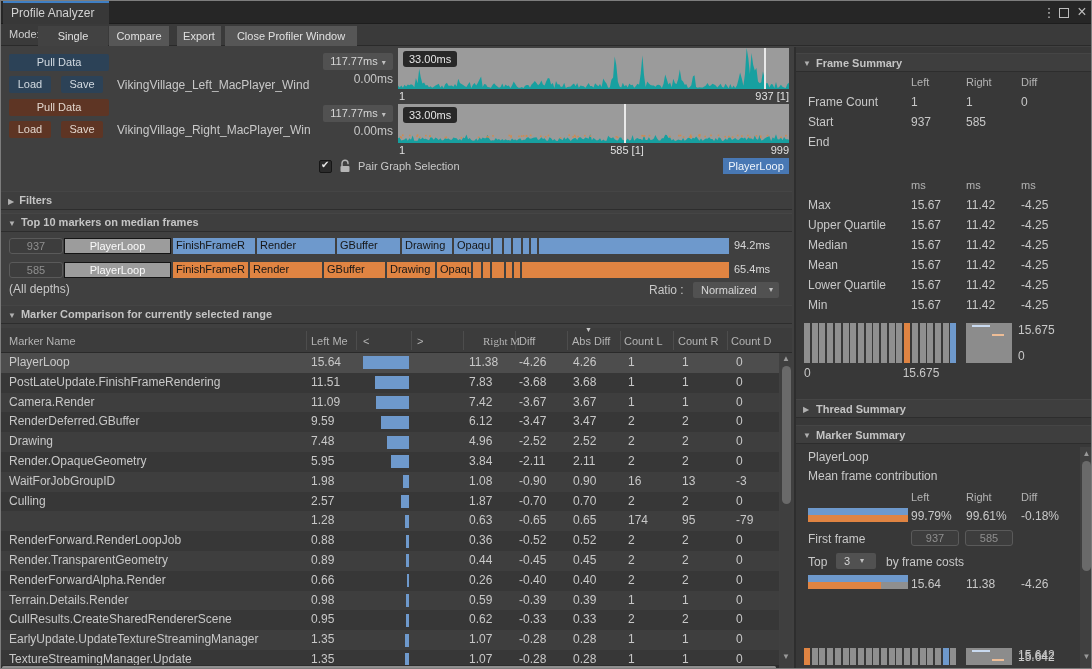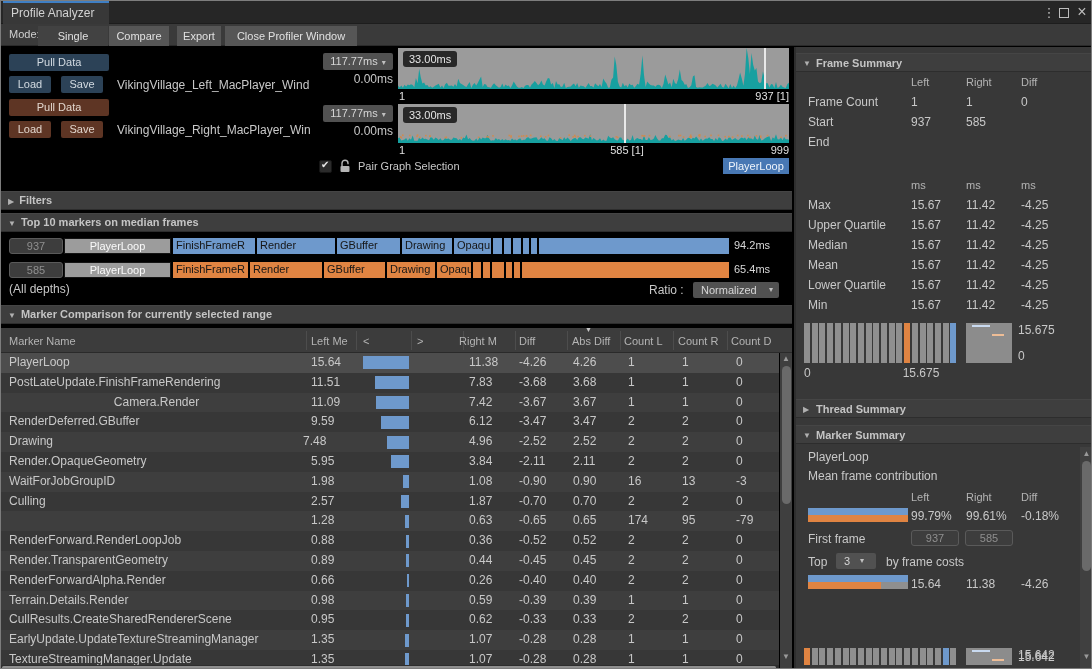--- a/index.html
+++ b/index.html
@@ -1,17 +1,17 @@
 <!DOCTYPE html>
 <html><head>
 <meta charset="utf-8">
 <style>
   html,body{margin:0;padding:0;background:#1e1e1e;}
   *{box-sizing:border-box;font-family:"Liberation Sans","DejaVu Sans",sans-serif;}
-  #win{position:relative;width:1092px;height:669px;background:#000000;overflow:hidden;
+  #win{position:relative;width:1092px;height:669px;background:#404040;overflow:hidden;
        border:1px solid #7d7d7d;}
   .abs{position:absolute;}
   .t{font-size:12px;color:#c8c8c8;white-space:nowrap;}
   .sm{font-size:11px;}
   .hdr{background:#3e3e3e;border-top:1px solid #454545;border-bottom:1px solid #2d2d2d;
        color:#c4c4c4;font-weight:bold;font-size:11px;line-height:17px;padding-left:7px;}
   .fold{color:#b0b0b0;font-size:8px;margin-right:5px;font-weight:normal;}
   .toolbtn{background:#565656;color:#e0e0e0;font-size:11px;text-align:center;line-height:20px;height:20px;}
   .toolbtn.active{background:#424242;}
   .bluebtn{background:#2c4257;color:#d2dae1;font-size:11px;text-align:center;line-height:17px;height:17px;border-radius:2px;}
@@ -185,21 +185,21 @@
 
   <div class="abs hdr" style="left:0;top:304px;width:791px;height:19px;">
     <span class="fold">▼</span><span>Marker Comparison for currently selected range</span>
   </div>
   <div class="abs" id="comparison-table" style="left:0;top:327px;width:791px;height:342px;overflow:hidden;">
       <div class="abs" style="left: 0px; top: 0px; width: 791px; height: 25px; background: rgb(60, 60, 60); border-bottom: 1px solid rgb(42, 42, 42);"></div>
       <div class="abs colhead" style="left: 8px; top: 5px; line-height: 16px; z-index: 2;">Marker Name</div>
       <div class="abs colhead" style="left: 310px; top: 5px; line-height: 16px; z-index: 2;">Left Me</div>
       <div class="abs colhead" style="left: 362px; top: 5px; line-height: 16px; z-index: 2;">&lt;</div>
       <div class="abs colhead" style="left: 416px; top: 5px; line-height: 16px; z-index: 2;">&gt;</div>
-      <div class="abs colhead" style="left: 458px; top: 5px; line-height: 16px; z-index: 2;">Right M</div>
+      <div class="abs colhead" style="left: 482px; top: 5px; line-height: 16px; z-index: 2; font-family: Liberation Serif, serif;">Right M</div>
       <div class="abs colhead" style="left: 518px; top: 5px; line-height: 16px; z-index: 2;">Diff</div>
       <div class="abs colhead" style="left: 571px; top: 5px; line-height: 16px; z-index: 2;">Abs Diff</div>
       <div class="abs colhead" style="left: 623px; top: 5px; line-height: 16px; z-index: 2;">Count L</div>
       <div class="abs colhead" style="left: 677px; top: 5px; line-height: 16px; z-index: 2;">Count R</div>
       <div class="abs colhead" style="left: 730px; top: 5px; line-height: 16px; z-index: 2;">Count D</div>
       <div class="abs" style="left: 305px; top: 3px; width: 1px; height: 19px; background: rgb(77, 77, 77);"></div>
       <div class="abs" style="left: 355px; top: 3px; width: 1px; height: 19px; background: rgb(77, 77, 77);"></div>
       <div class="abs" style="left: 410px; top: 3px; width: 1px; height: 19px; background: rgb(77, 77, 77);"></div>
       <div class="abs" style="left: 462px; top: 3px; width: 1px; height: 19px; background: rgb(77, 77, 77);"></div>
       <div class="abs" style="left: 514px; top: 3px; width: 1px; height: 19px; background: rgb(77, 77, 77);"></div>
@@ -224,21 +224,21 @@
         <div class="abs" style="left: 374px; top: 3.4px; width: 34px; height: 13px; background: rgb(110, 153, 204);"></div>
         <div class="abs t" style="left: 310px; top: 0px; line-height: 19.8px;">11.51</div>
         <div class="abs t" style="left: 468px; top: 0px; line-height: 19.8px;">7.83</div>
         <div class="abs t" style="left: 518px; top: 0px; line-height: 19.8px;">-3.68</div>
         <div class="abs t" style="left: 572px; top: 0px; line-height: 19.8px;">3.68</div>
         <div class="abs t" style="left: 627px; top: 0px; line-height: 19.8px;">1</div>
         <div class="abs t" style="left: 681px; top: 0px; line-height: 19.8px;">1</div>
         <div class="abs t" style="left: 735px; top: 0px; line-height: 19.8px;">0</div>
       </div>
       <div class="abs" style="left: 0px; top: 64.6px; width: 778px; height: 19.8px; background: rgb(62, 62, 62);">
-        <div class="abs t" style="left: 8px; top: 0px; width: 295px; overflow: hidden; line-height: 19.8px; text-align: center;">Camera.Render</div>
+        <div class="abs t" style="left: 8px; top: 0px; width: 295px; overflow: hidden; line-height: 19.8px;">Camera.Render</div>
         <div class="abs" style="left: 375px; top: 3.4px; width: 33px; height: 13px; background: rgb(110, 153, 204);"></div>
         <div class="abs t" style="left: 310px; top: 0px; line-height: 19.8px;">11.09</div>
         <div class="abs t" style="left: 468px; top: 0px; line-height: 19.8px;">7.42</div>
         <div class="abs t" style="left: 518px; top: 0px; line-height: 19.8px;">-3.67</div>
         <div class="abs t" style="left: 572px; top: 0px; line-height: 19.8px;">3.67</div>
         <div class="abs t" style="left: 627px; top: 0px; line-height: 19.8px;">1</div>
         <div class="abs t" style="left: 681px; top: 0px; line-height: 19.8px;">1</div>
         <div class="abs t" style="left: 735px; top: 0px; line-height: 19.8px;">0</div>
       </div>
       <div class="abs" style="left: 0px; top: 84.4px; width: 778px; height: 19.8px; background: rgb(55, 55, 55);">
@@ -248,21 +248,21 @@
         <div class="abs t" style="left: 468px; top: 0px; line-height: 19.8px;">6.12</div>
         <div class="abs t" style="left: 518px; top: 0px; line-height: 19.8px;">-3.47</div>
         <div class="abs t" style="left: 572px; top: 0px; line-height: 19.8px;">3.47</div>
         <div class="abs t" style="left: 627px; top: 0px; line-height: 19.8px;">2</div>
         <div class="abs t" style="left: 681px; top: 0px; line-height: 19.8px;">2</div>
         <div class="abs t" style="left: 735px; top: 0px; line-height: 19.8px;">0</div>
       </div>
       <div class="abs" style="left: 0px; top: 104.2px; width: 778px; height: 19.8px; background: rgb(62, 62, 62);">
         <div class="abs t" style="left: 8px; top: 0px; width: 295px; overflow: hidden; line-height: 19.8px;">Drawing</div>
         <div class="abs" style="left: 386px; top: 3.4px; width: 22px; height: 13px; background: rgb(110, 153, 204);"></div>
-        <div class="abs t" style="left: 302px; top: 0px; line-height: 19.8px; text-align: right;">7.48</div>
+        <div class="abs t" style="left: 310px; top: 0px; line-height: 19.8px; text-align: right;">7.48</div>
         <div class="abs t" style="left: 468px; top: 0px; line-height: 19.8px;">4.96</div>
         <div class="abs t" style="left: 518px; top: 0px; line-height: 19.8px;">-2.52</div>
         <div class="abs t" style="left: 572px; top: 0px; line-height: 19.8px;">2.52</div>
         <div class="abs t" style="left: 627px; top: 0px; line-height: 19.8px;">2</div>
         <div class="abs t" style="left: 681px; top: 0px; line-height: 19.8px;">2</div>
         <div class="abs t" style="left: 735px; top: 0px; line-height: 19.8px;">0</div>
       </div>
       <div class="abs" style="left: 0px; top: 124px; width: 778px; height: 19.8px; background: rgb(55, 55, 55);">
         <div class="abs t" style="left: 8px; top: 0px; width: 295px; overflow: hidden; line-height: 19.8px;">Render.OpaqueGeometry</div>
         <div class="abs" style="left: 390px; top: 3.4px; width: 18px; height: 13px; background: rgb(110, 153, 204);"></div>

